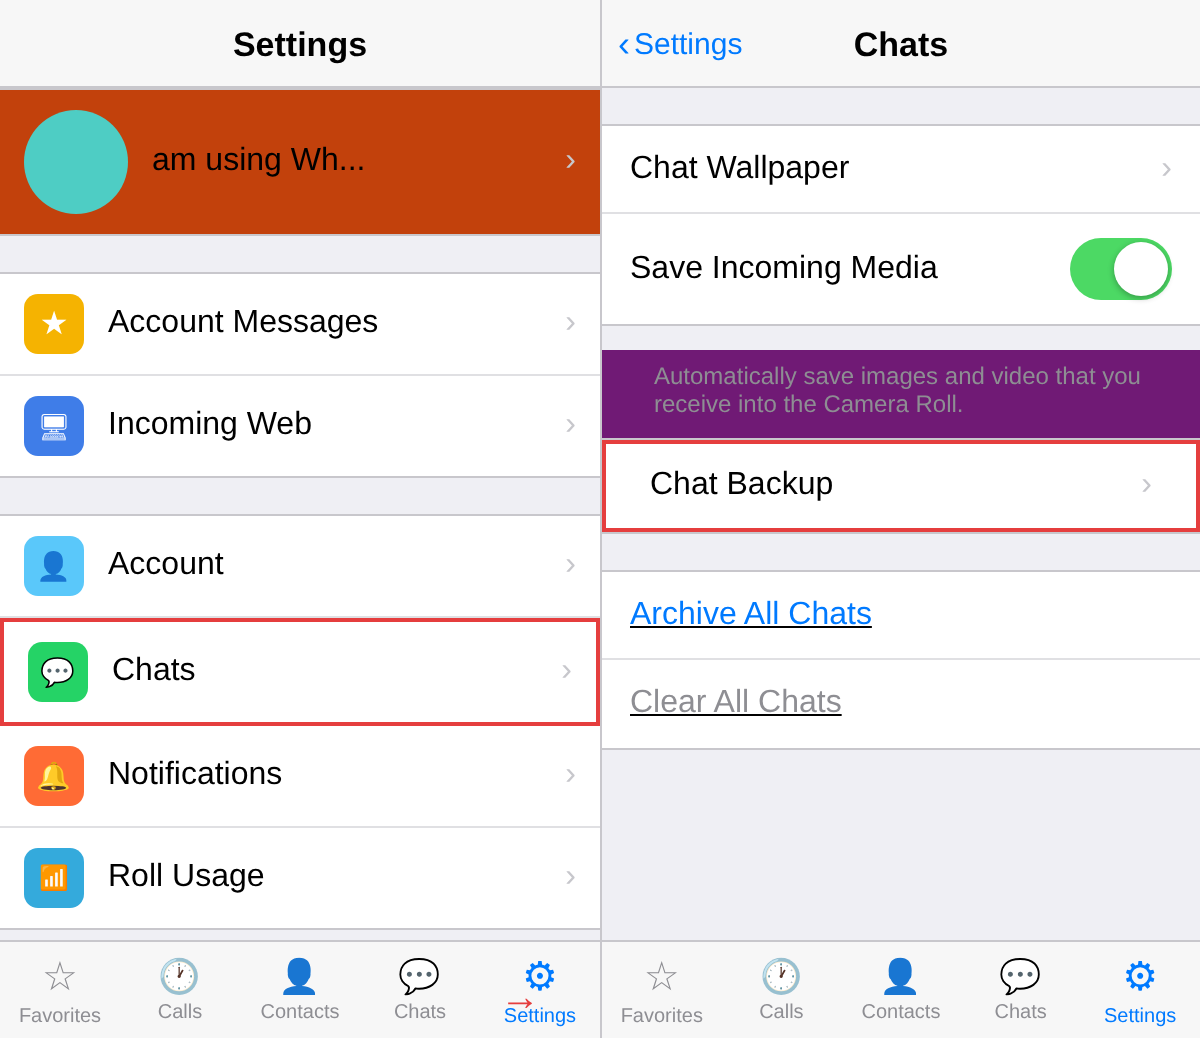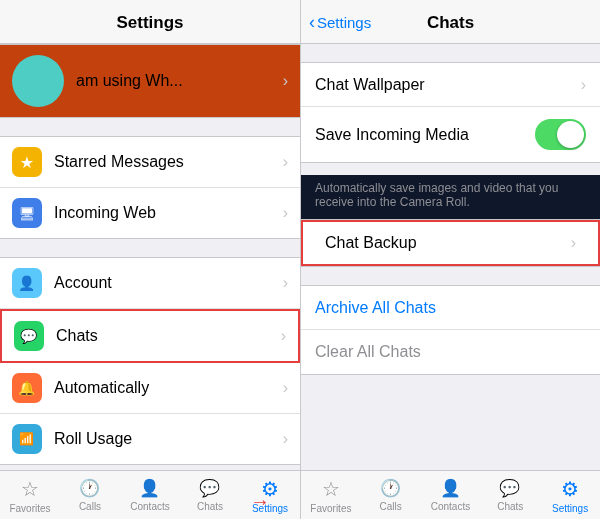--- a/index.html
+++ b/index.html
@@ -194,24 +194,24 @@
       width: 27px;
       height: 27px;
       background: #fff;
       border-radius: 50%;
       position: absolute;
       top: 2px;
       right: 2px;
       box-shadow: 0 1px 3px rgba(0,0,0,0.3);
     }
     .save-media-desc {
-      padding: 6px 14px 10px;
+      padding: 6px 26px 10px;
       font-size: 12px;
       color: #8e8e93;
-      background: #0f172a;
+      background: #701a75;
     }
     .chat-backup-item {
       display: flex;
       align-items: center;
       padding: 12px 22px;
       background: #fff;
       border-bottom: 1px solid #e0e0e3;
       min-height: 44px;
       border: 2px solid #e53e3e;
       cursor: pointer;
@@ -253,21 +253,21 @@
         <div class="avatar"></div>
         <div class="profile-info">
           <div class="profile-name">am using Wh...</div>
         </div>
         <span class="chevron">›</span>
       </div>
 
       <div class="section-group">
         <div class="list-item">
           <div class="list-item-icon icon-yellow">★</div>
-          <span class="list-item-text">Starred Messages</span>
+          <span class="list-item-text">Account Messages</span>
           <span class="chevron">›</span>
         </div>
         <div class="list-item">
           <div class="list-item-icon icon-blue-dark" style="font-size:13px;">🖥</div>
           <span class="list-item-text">Incoming Web</span>
           <span class="chevron">›</span>
         </div>
       </div>
 
       <div class="section-group">
@@ -276,21 +276,21 @@
           <span class="list-item-text">Account</span>
           <span class="chevron">›</span>
         </div>
         <div class="list-item" style="border: 2px solid #e53e3e;">
           <div class="list-item-icon icon-whatsapp-green" style="font-size:14px;">💬</div>
           <span class="list-item-text">Chats</span>
           <span class="chevron">›</span>
         </div>
         <div class="list-item">
           <div class="list-item-icon icon-orange" style="font-size:14px;">🔔</div>
-          <span class="list-item-text">Automatically</span>
+          <span class="list-item-text">Notifications</span>
           <span class="chevron">›</span>
         </div>
         <div class="list-item">
           <div class="list-item-icon icon-teal" style="font-size:12px;">📶</div>
           <span class="list-item-text">Roll Usage</span>
           <span class="chevron">›</span>
         </div>
       </div>
 
     </div>
@@ -354,21 +354,21 @@
 
       <div style="margin-top:0px;">
         <div style="background:#fff;border-top:1px solid #c8c7cc;border-bottom:1px solid #c8c7cc;">
           <div class="chat-backup-item">
             <span class="right-list-item-text">Chat Backup</span>
             <span class="chevron">›</span>
           </div>
         </div>
       </div>
 
-      <div style="margin-top:18px;">
+      <div style="margin-top:18px;text-decoration:underline;">
         <div class="right-section-group">
           <div class="right-list-item">
             <span class="right-list-item-text action-item-blue">Archive All Chats</span>
           </div>
           <div class="right-list-item">
             <span class="right-list-item-text action-item-gray">Clear All Chats</span>
           </div>
         </div>
       </div>
     </div>

